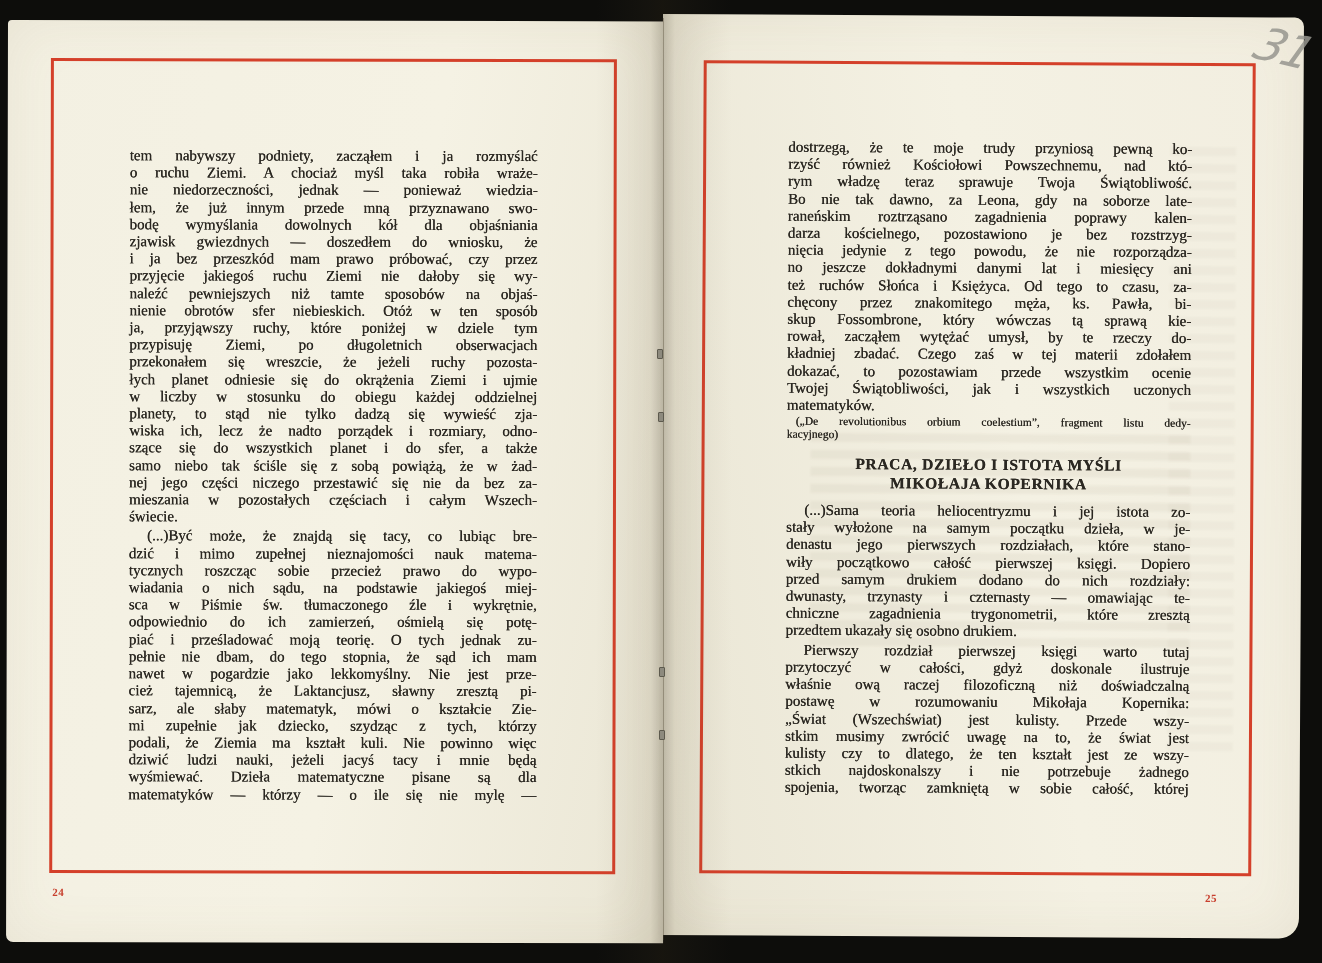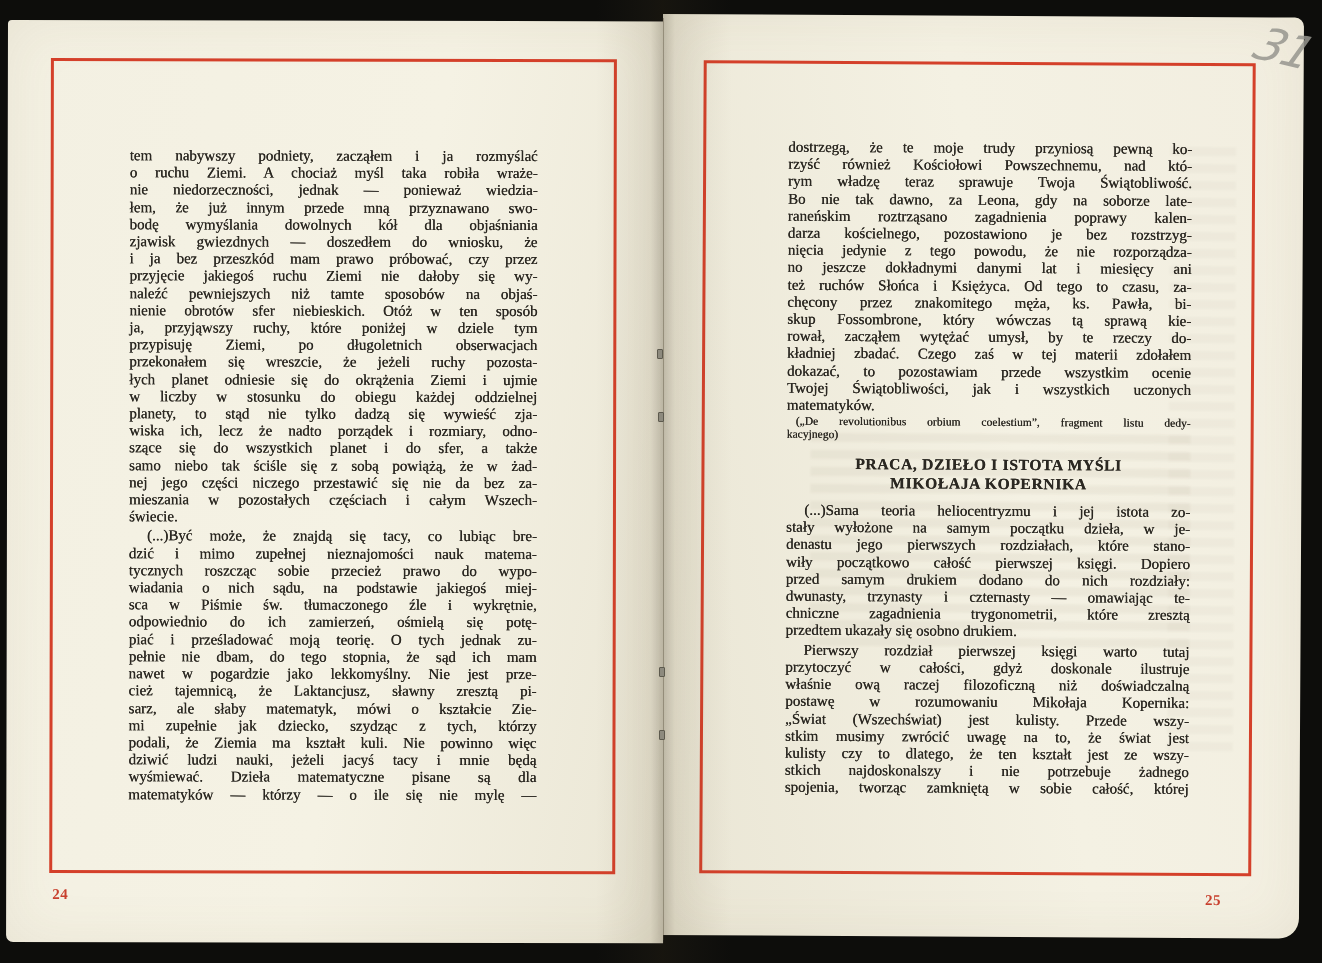--- a/index.html
+++ b/index.html
@@ -60,21 +60,21 @@
   .citation{margin-top:1px;}
 
   
   #chapter-heading{margin:14px 0 10px;text-align:center;}
   .heading-line{
     font-weight:bold;font-size:15.5px;line-height:19px;letter-spacing:.7px;
   }
 
   
   .page-number{
-    position:absolute;font-size:15px;font-weight:bold;
+    position:absolute;font-size:11px;font-weight:bold;
     color:var(--page-number-red,#c8402e);letter-spacing:.5px;
   }
   #left-page-number{left:46px;top:866px;}
   #right-page-number{left:547px;top:875px;}
 
   
   #handwritten-note{
     position:absolute;left:594px;top:4px;
     font-family:"DejaVu Sans",sans-serif;font-style:italic;
     font-size:46px;color:var(--pencil-gray,#97968f);

